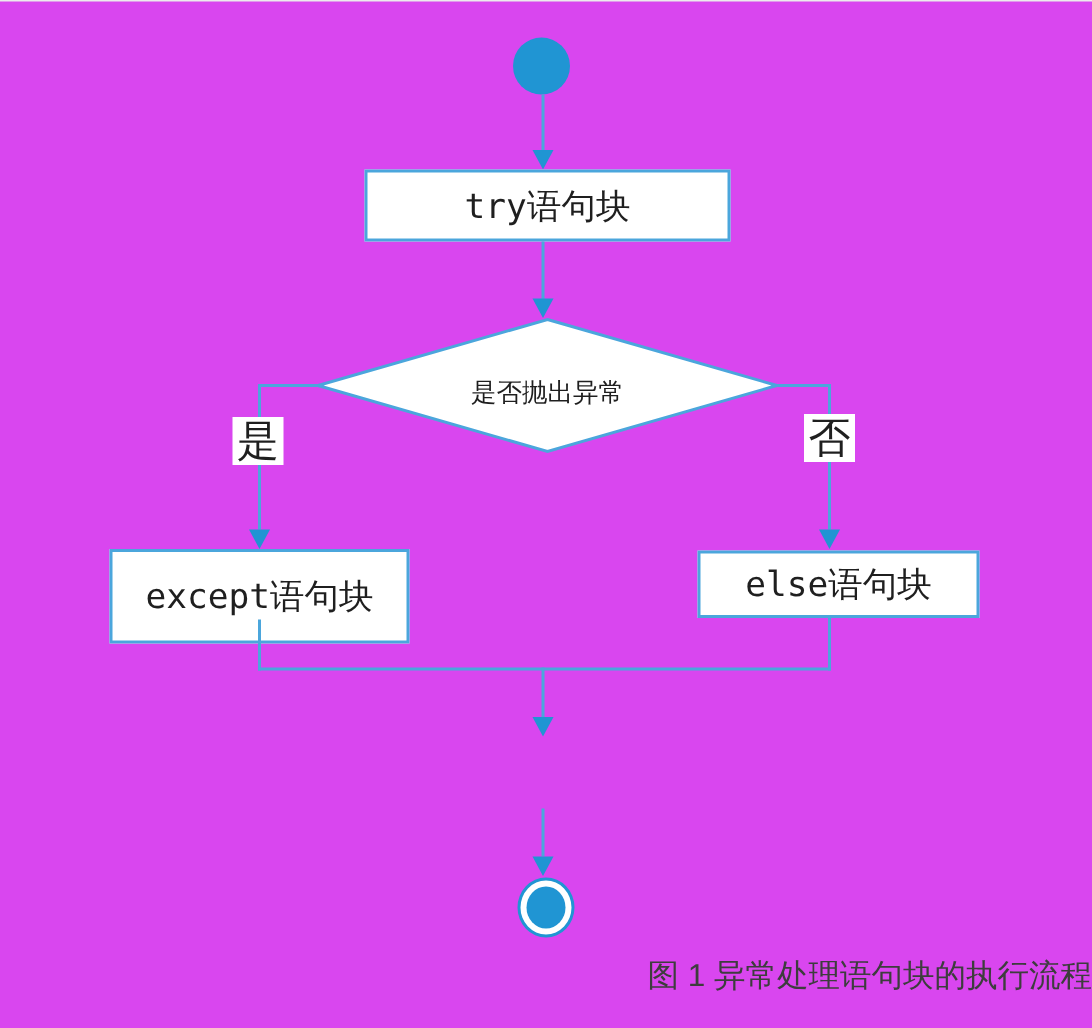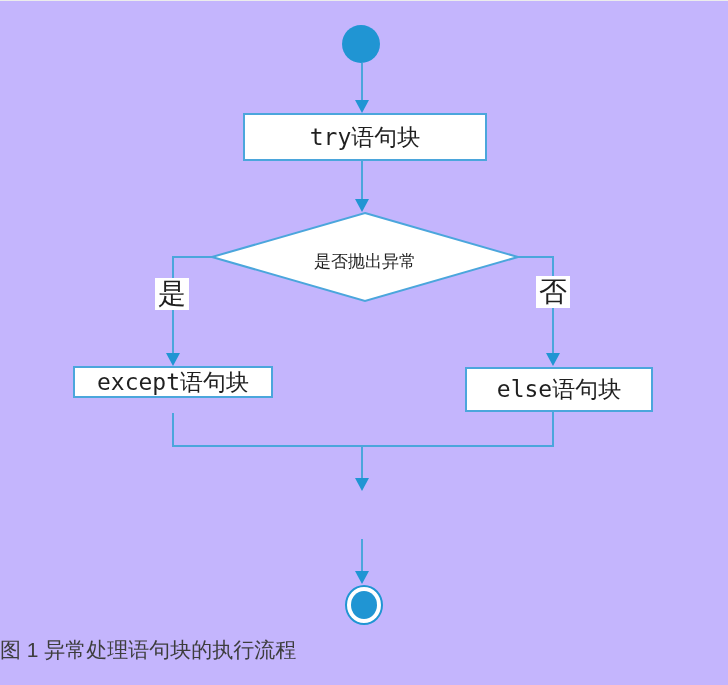--- a/index.html
+++ b/index.html
@@ -9,21 +9,21 @@
     --boxbg: #ffffff;
     --text: #1f1f1f;
     --caption: #3d3d3d;
   }
   * { margin: 0; padding: 0; box-sizing: border-box; }
   html, body { background: #ffffff; }
   .page {
     position: relative;
     width: 728px;
     height: 685px;
-    background: #c4b5fd;
+    background: #d946ef;
     overflow: hidden;
     font-family: "Liberation Sans", sans-serif;
   }
   .top-divider {
     position: absolute; left: 0; top: 0; width: 728px; height: 1px;
     background: #ececec;
   }
   .start-node {
     position: absolute; left: 342px; top: 25px; width: 38px; height: 38px;
     border-radius: 50%; background: var(--fill);
@@ -39,21 +39,21 @@
   .box {
     position: absolute;
     border: 2px solid var(--line);
     background: var(--boxbg);
     display: flex; align-items: center; justify-content: center;
     font-family: "DejaVu Sans Mono", "Liberation Mono", monospace;
     font-size: 23px; color: var(--text);
     white-space: nowrap;
   }
   .box-try     { left: 243px; top: 113px; width: 244px; height: 48px; }
-  .box-except  { left:  73px; top: 366px; width: 200px; height: 32px; }
+  .box-except  { left:  73px; top: 366px; width: 200px; height: 63px; }
   .box-else    { left: 465px; top: 367px; width: 188px; height: 45px; }
   .box-finally { left: 244px; top: 491px; width: 238px; height: 48px; }
   .diamond-svg { position: absolute; left: 210px; top: 211px; }
   .diamond-label {
     position: absolute; left: 210px; top: 215px; width: 310px; height: 92px;
     display: flex; align-items: center; justify-content: center;
     font-family: Liberation Mono, monospace;
     font-size: 17px; color: var(--text); white-space: nowrap;
   }
   .branch-label {
@@ -68,21 +68,21 @@
   .end-node {
     position: absolute; left: 345px; top: 585px; width: 38px; height: 40px;
     border: 2px solid var(--arrow); border-radius: 50%; background: #ffffff;
     display: flex; align-items: center; justify-content: center;
   }
   .end-node-core {
     width: 26px; height: 28px; border-radius: 50%; background: var(--fill);
   }
   .caption {
     position: absolute; left: 0; top: 636px; width: 728px;
-    text-align: left;
+    text-align: right;
     font-family: "Liberation Sans", sans-serif;
     font-size: 21px; color: var(--caption); white-space: nowrap;
   }
 </style>
 </head>
 <body>
 
 <div class="page">
   <div class="top-divider"></div>
 

